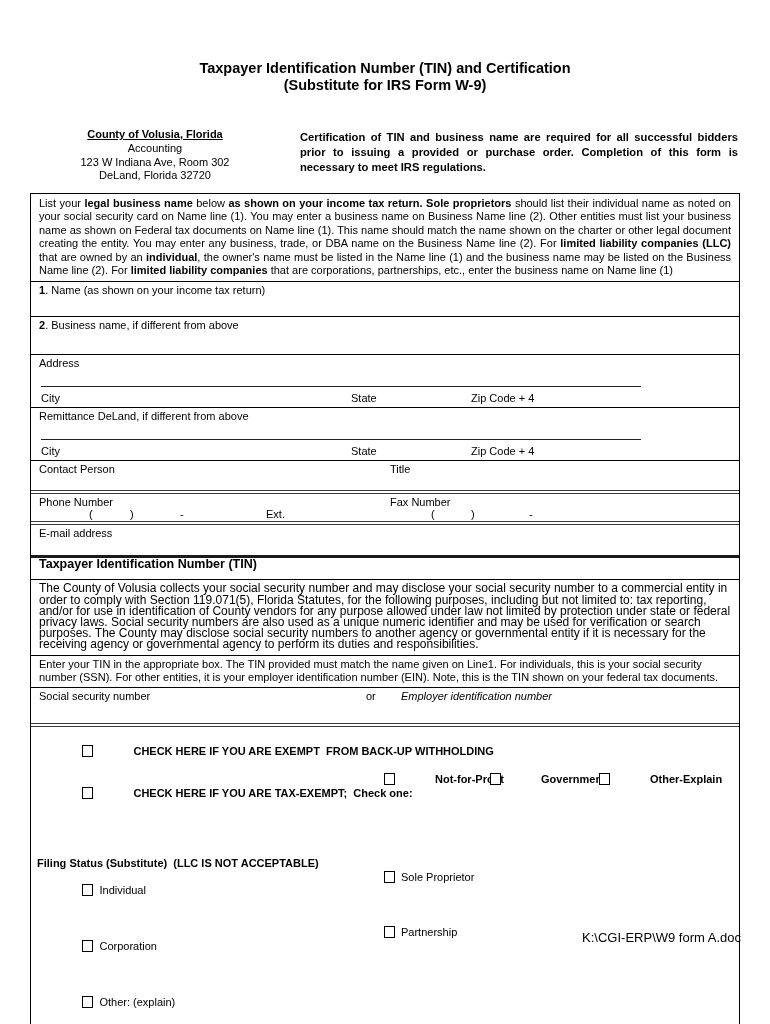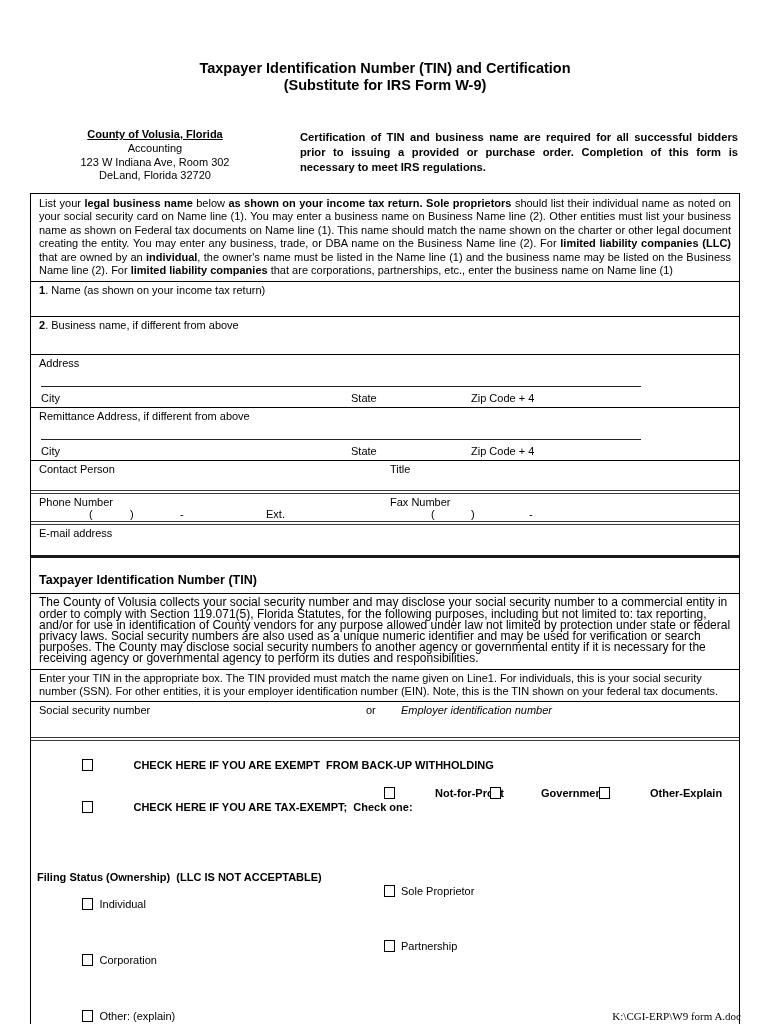--- a/index.html
+++ b/index.html
@@ -28,22 +28,22 @@
   .just { text-align:justify; }
   .ab { position:absolute; top:2px; }
   .write-line { position:absolute; left:10px; width:600px; border-bottom:1px solid #222; height:1px; }
   .bottom-labels { position:absolute; bottom:1px; left:0; width:100%; height:14px; }
   .cbline { position:relative; padding-left:27px; line-height:13.9px; white-space:pre-wrap; }
   .cb { display:inline-block; width:11px; height:12px; border:1.5px solid #000;
     background:#fff; vertical-align:-2px; margin-right:6px; }
   .bold { font-weight:bold;padding-left:34px; }
   .small { font-size:12px; line-height:11.2px; }
   .tin-heading { font-weight:bold; font-size:12.5px; }
-  .footer-path { position:absolute; top:1010px; right:29px;
-    font-family:Liberation Serif, serif; font-size:11px; }
+  .footer-path { position:absolute; top:930px; right:29px;
+    font-family:Liberation Sans, sans-serif; font-size:13px; }
   .pre { white-space:pre-wrap; }
   .input-area { position:absolute; background:transparent; }
 </style>
 </head>
 <body>
 
 <div class="page">
 
   <div class="doc-title">
     <div>Taxpayer Identification Number (TIN) and Certification</div>
@@ -79,21 +79,21 @@
       <div>Address</div>
       <div class="write-line" style="top:31px;"></div>
       <div class="bottom-labels">
         <span class="ab" style="left:10px; top:0;">City</span>
         <span class="ab" style="left:320px; top:0;">State</span>
         <span class="ab" style="left:440px; top:0;">Zip Code + 4</span>
       </div>
     </div>
 
     <div class="row" style="height:53px;">
-      <div>Remittance Address, if different from above</div>
+      <div>Remittance DeLand, if different from above</div>
       <div class="write-line" style="top:31px;"></div>
       <div class="bottom-labels">
         <span class="ab" style="left:10px; top:0;">City</span>
         <span class="ab" style="left:320px; top:0;">State</span>
         <span class="ab" style="left:440px; top:0;">Zip Code + 4</span>
       </div>
     </div>
 
     <div class="row thick" style="height:33px;">
       <span>Contact Person</span>
@@ -114,21 +114,21 @@
       <span class="ab" style="left:498px; top:14px;">-</span>
       <div class="input-area" style="left:8px; top:14px; width:340px; height:15px;"></div>
       <div class="input-area" style="left:359px; top:14px; width:330px; height:15px;"></div>
     </div>
 
     <div class="row thick-solid" style="height:33px;">
       <span>E-mail address</span>
       <div class="input-area" style="left:8px; top:15px; width:690px; height:16px;"></div>
     </div>
 
-    <div class="row tin-heading" style="height:36px; padding-top:16px;">
+    <div class="row tin-heading" style="height:22px; padding-top:0;">
       <span>Taxpayer Identification Number (TIN)</span>
     </div>
 
     <div class="row small" style="padding:3px 8px 4px 8px;">
       <div>The County of Volusia collects your social security number and may disclose your social security number to a commercial entity in order to comply with Section 119.071(5), Florida Statutes, for the following purposes, including but not limited to: tax reporting, and/or for use in identification of County vendors for any purpose allowed under law not limited by protection under state or federal privacy laws. Social security numbers are also used as a unique numeric identifier and may be used for verification or search purposes. The County may disclose social security numbers to another agency or governmental entity if it is necessary for the receiving agency or governmental agency to perform its duties and responsibilities.</div>
     </div>
 
     <div class="row" style="padding:2px 8px 3px 8px;">
       <div>Enter your TIN in the appropriate box.  The TIN provided must match the name given on Line1.  For individuals, this is your social security number (SSN).  For other entities, it is your employer identification number (EIN).  Note, this is the TIN shown on your federal tax documents.</div>
     </div>
@@ -144,21 +144,21 @@
     <div class="row" style="padding:4px 0 3px 0;">
       <div class="cbline">
         <span class="cb"></span><span class="bold">CHECK HERE IF YOU ARE EXEMPT  FROM BACK-UP WITHHOLDING</span>
       </div>
       <div class="cbline">
         <span class="cb"></span><span class="bold">CHECK HERE IF YOU ARE TAX-EXEMPT;  Check one:</span>
         <span class="ab" style="left:353px; top:0;"><span class="cb"></span><span class="bold">Not-for-Profit</span></span>
         <span class="ab" style="left:459px; top:0;"><span class="cb"></span><span class="bold">Government</span></span>
         <span class="ab" style="left:568px; top:0;"><span class="cb"></span><span class="bold">Other-Explain</span></span>
       </div>
-      <div class="cbline bold pre" style="padding-left:6px;">Filing Status (Ownership)  (LLC IS NOT ACCEPTABLE)</div>
+      <div class="cbline bold pre" style="padding-left:6px;">Filing Status (Substitute)  (LLC IS NOT ACCEPTABLE)</div>
       <div class="cbline">
         <span class="cb"></span><span>Individual</span>
         <span class="ab" style="left:353px; top:0;"><span class="cb"></span><span>Sole Proprietor</span></span>
       </div>
       <div class="cbline">
         <span class="cb"></span><span>Corporation</span>
         <span class="ab" style="left:353px; top:0;"><span class="cb"></span><span>Partnership</span></span>
       </div>
       <div class="cbline">
         <span class="cb"></span><span>Other: (explain)</span>

